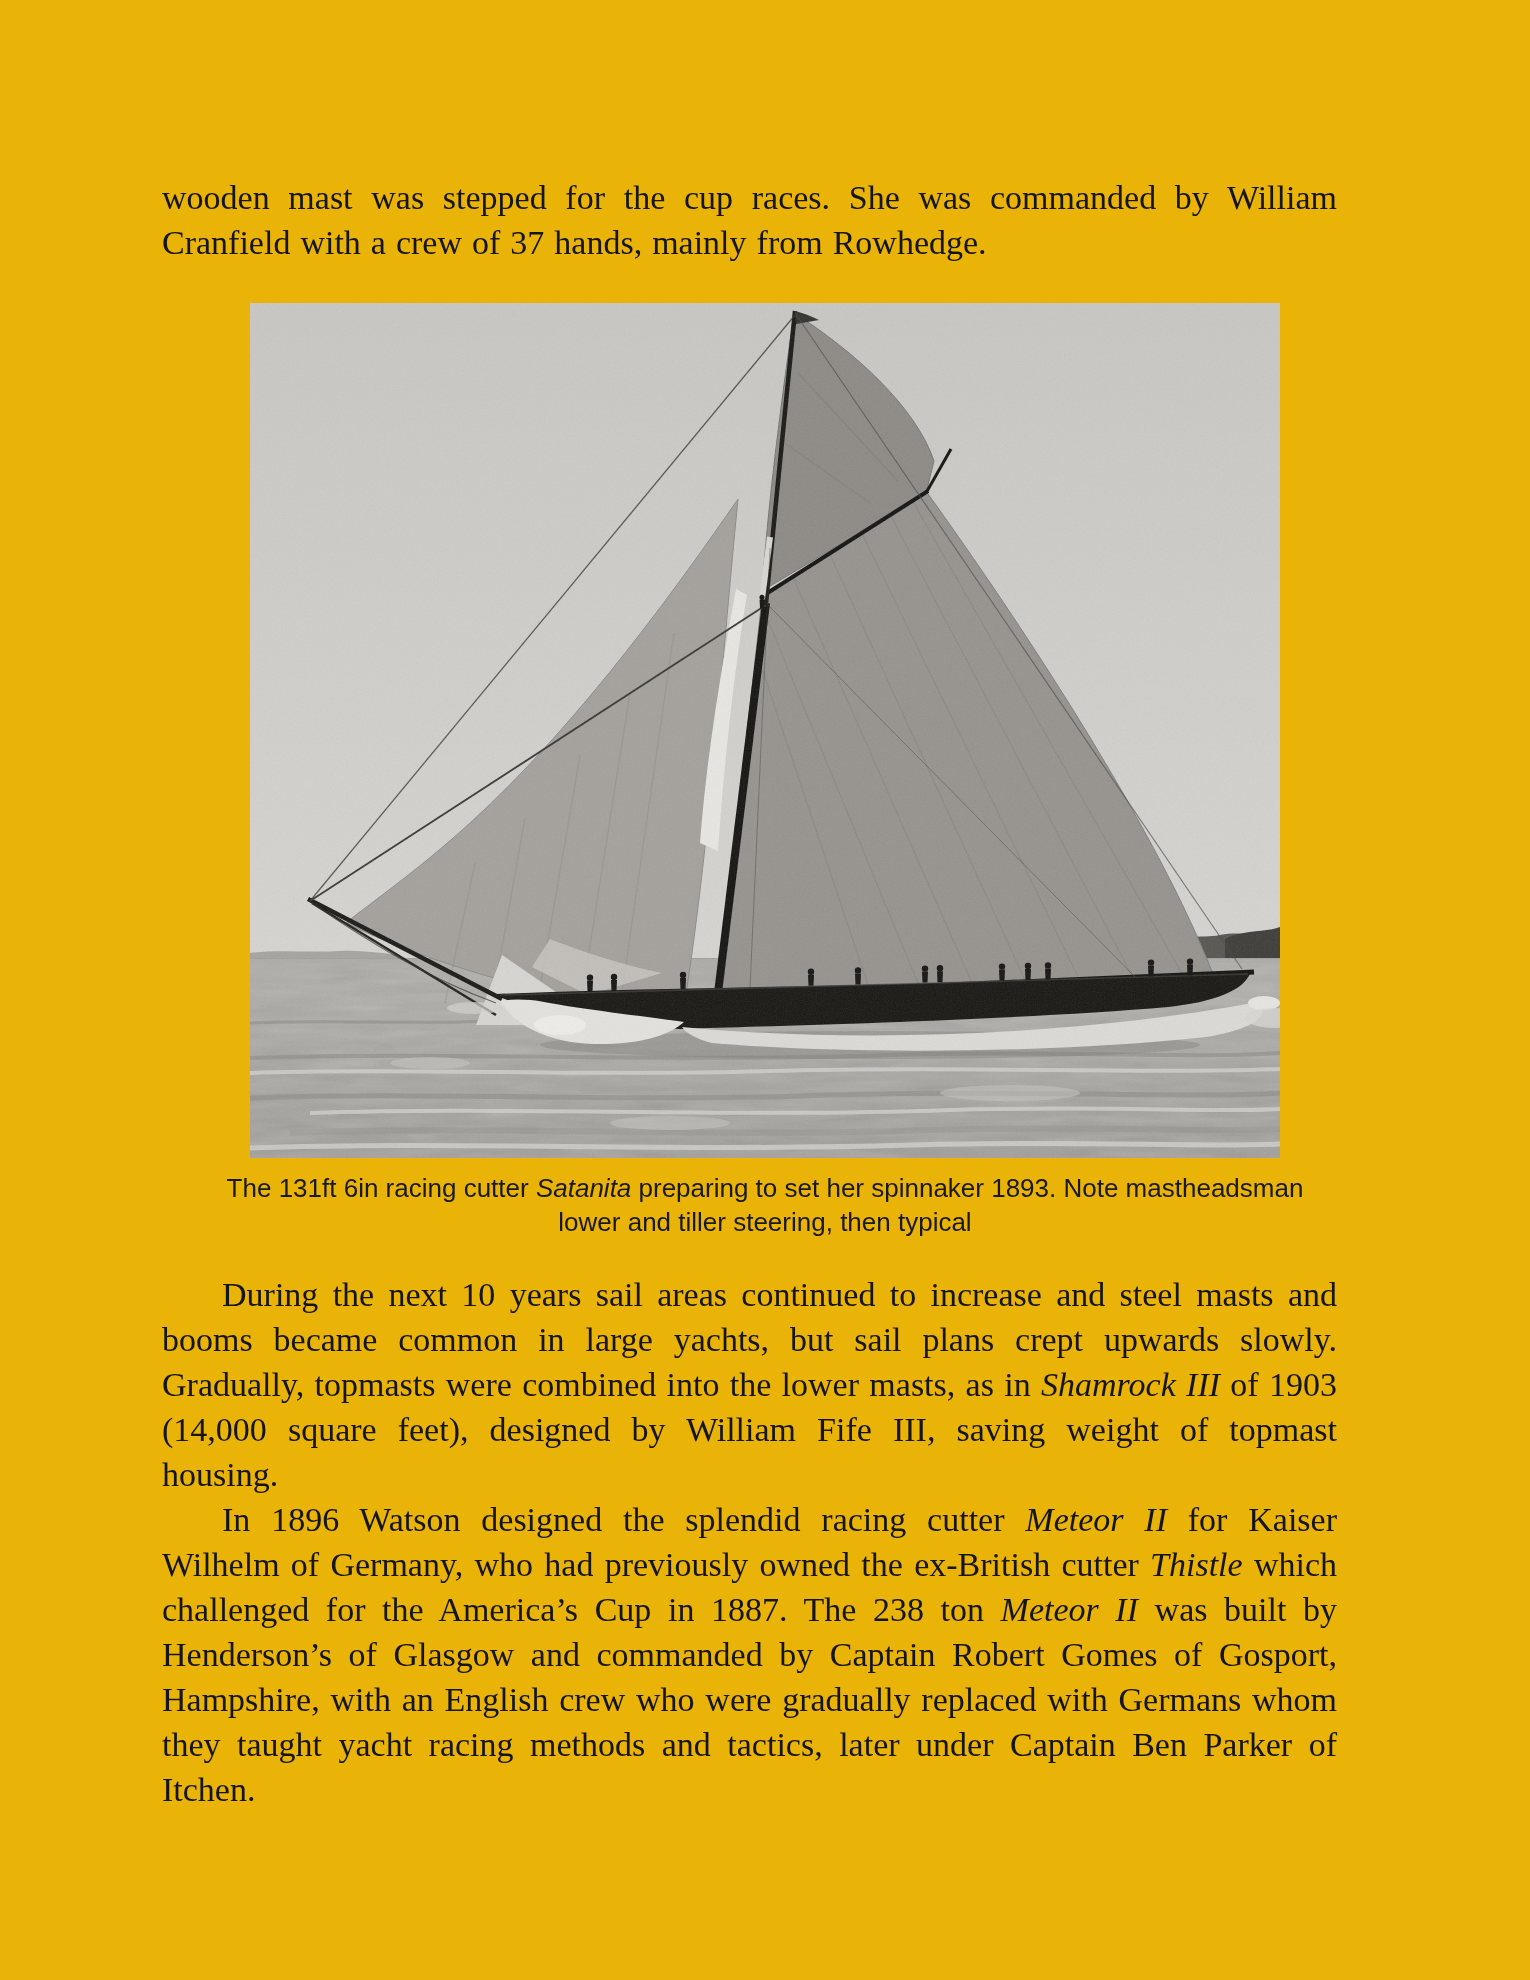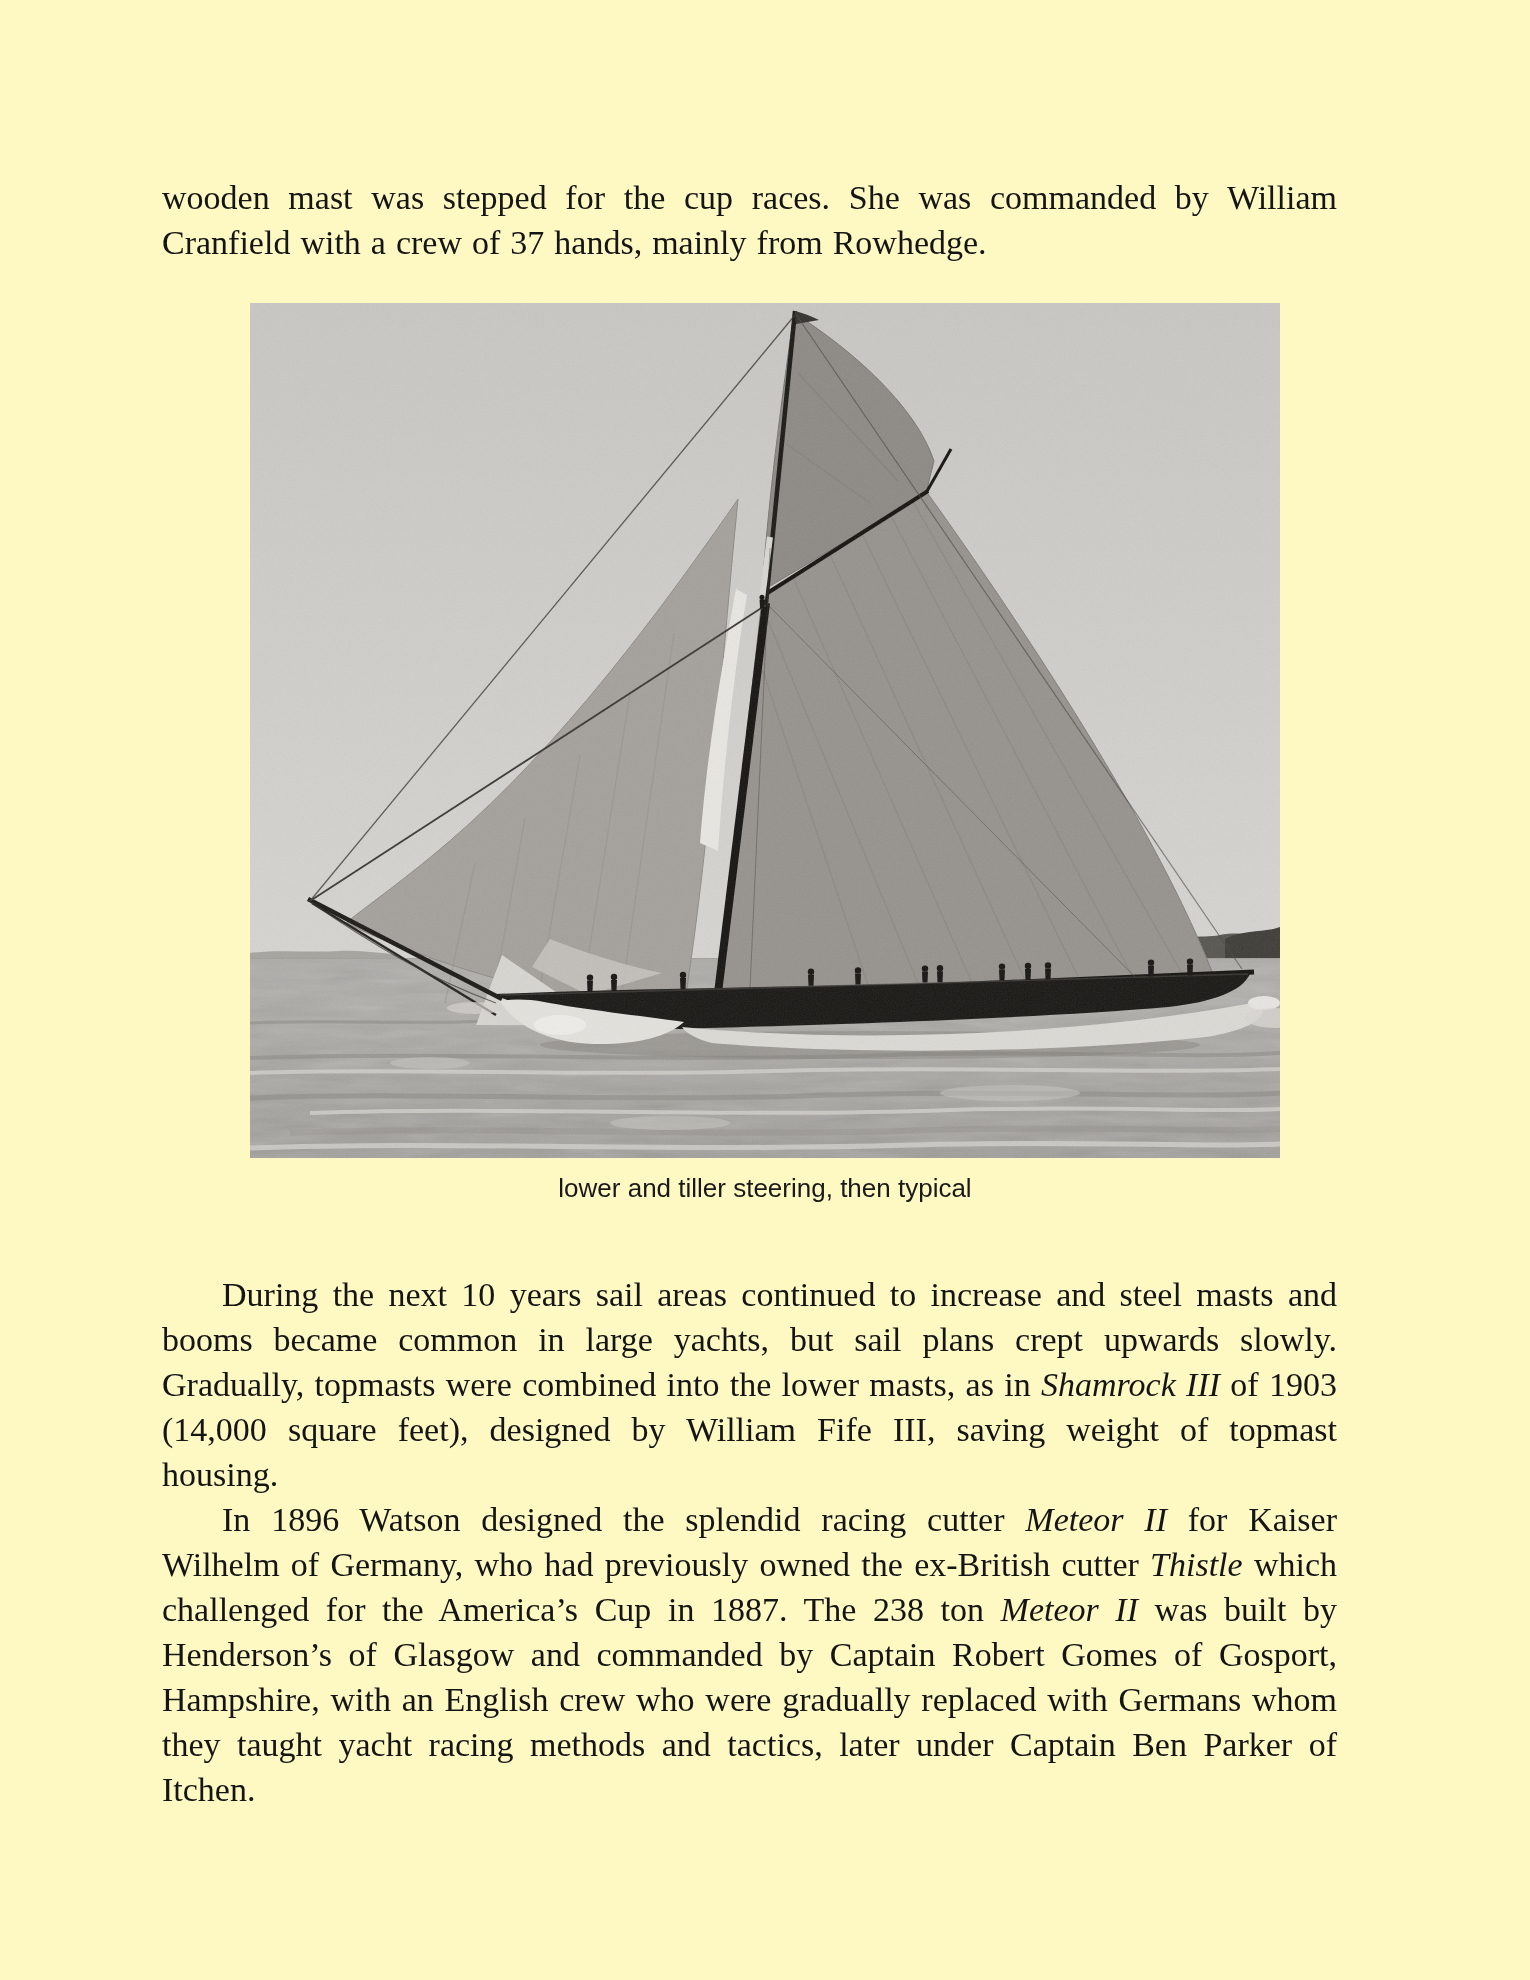--- a/index.html
+++ b/index.html
@@ -1,17 +1,17 @@
 <!DOCTYPE html>
 <html><head>
 <meta charset="utf-8">
 <style>
   html,body { margin:0; padding:0; background:#ffffff; }
   .page {
-    position:relative; width:1530px; height:1980px; background:#fef9c3;
+    position:relative; width:1530px; height:1980px; background:#eab308;
     font-family:"Liberation Serif", serif; color:#151515; overflow:hidden;
   }
   .bodypara {
     font-size:34px; line-height:45px; text-align:justify;
     word-spacing:1.5px; margin:0;
   }
   .bodypara em { font-weight:normal; }
   .para1 { position:absolute; top:175px; left:162px; width:1175px; }
   .photo { position:absolute; top:303px; left:250px; width:1030px; height:855px; margin:0; }
   .photo svg { display:block; width:1030px; height:855px; }
@@ -173,20 +173,21 @@
         <ellipse cx="1014" cy="700" rx="16" ry="7" fill="#e7e5e1"></ellipse>
         <ellipse cx="1025" cy="715" rx="30" ry="10" fill="#d8d6d1" opacity="0.8"></ellipse>
         <ellipse cx="225" cy="705" rx="28" ry="6" fill="#d5d3ce" opacity="0.7"></ellipse>
       </g>
 
       <rect x="0" y="0" width="1030" height="855" filter="url(#grain)" opacity="0.13"></rect>
     </svg>
   </figure>
 
   <figcaption class="caption">
+    <div><span>The 131ft 6in racing cutter </span><em>Satanita</em><span> preparing to set her spinnaker 1893. Note mastheadsman</span></div>
     <div><span>lower and tiller steering, then typical</span></div>
   </figcaption>
 
   <div class="bodytext">
     <p class="bodypara indent"><span>During the next 10 years sail areas continued to increase and steel masts and booms became common in large yachts, but sail plans crept upwards slowly. Gradually, topmasts were combined into the lower masts, as in </span><em>Shamrock III</em><span> of 1903 (14,000 square feet), designed by William Fife III, saving weight of topmast housing.</span></p>
     <p class="bodypara indent"><span>In 1896 Watson designed the splendid racing cutter </span><em>Meteor II</em><span> for Kaiser Wilhelm of Germany, who had previously owned the ex-British cutter </span><em>Thistle</em><span> which challenged for the America’s Cup in 1887. The 238 ton </span><em>Meteor II</em><span> was built by Henderson’s of Glasgow and commanded by Captain Robert Gomes of Gosport, Hampshire, with an English crew who were gradually replaced with Germans whom they taught yacht racing methods and tactics, later under Captain Ben Parker of Itchen.</span></p>
   </div>
 
 </div>
 

